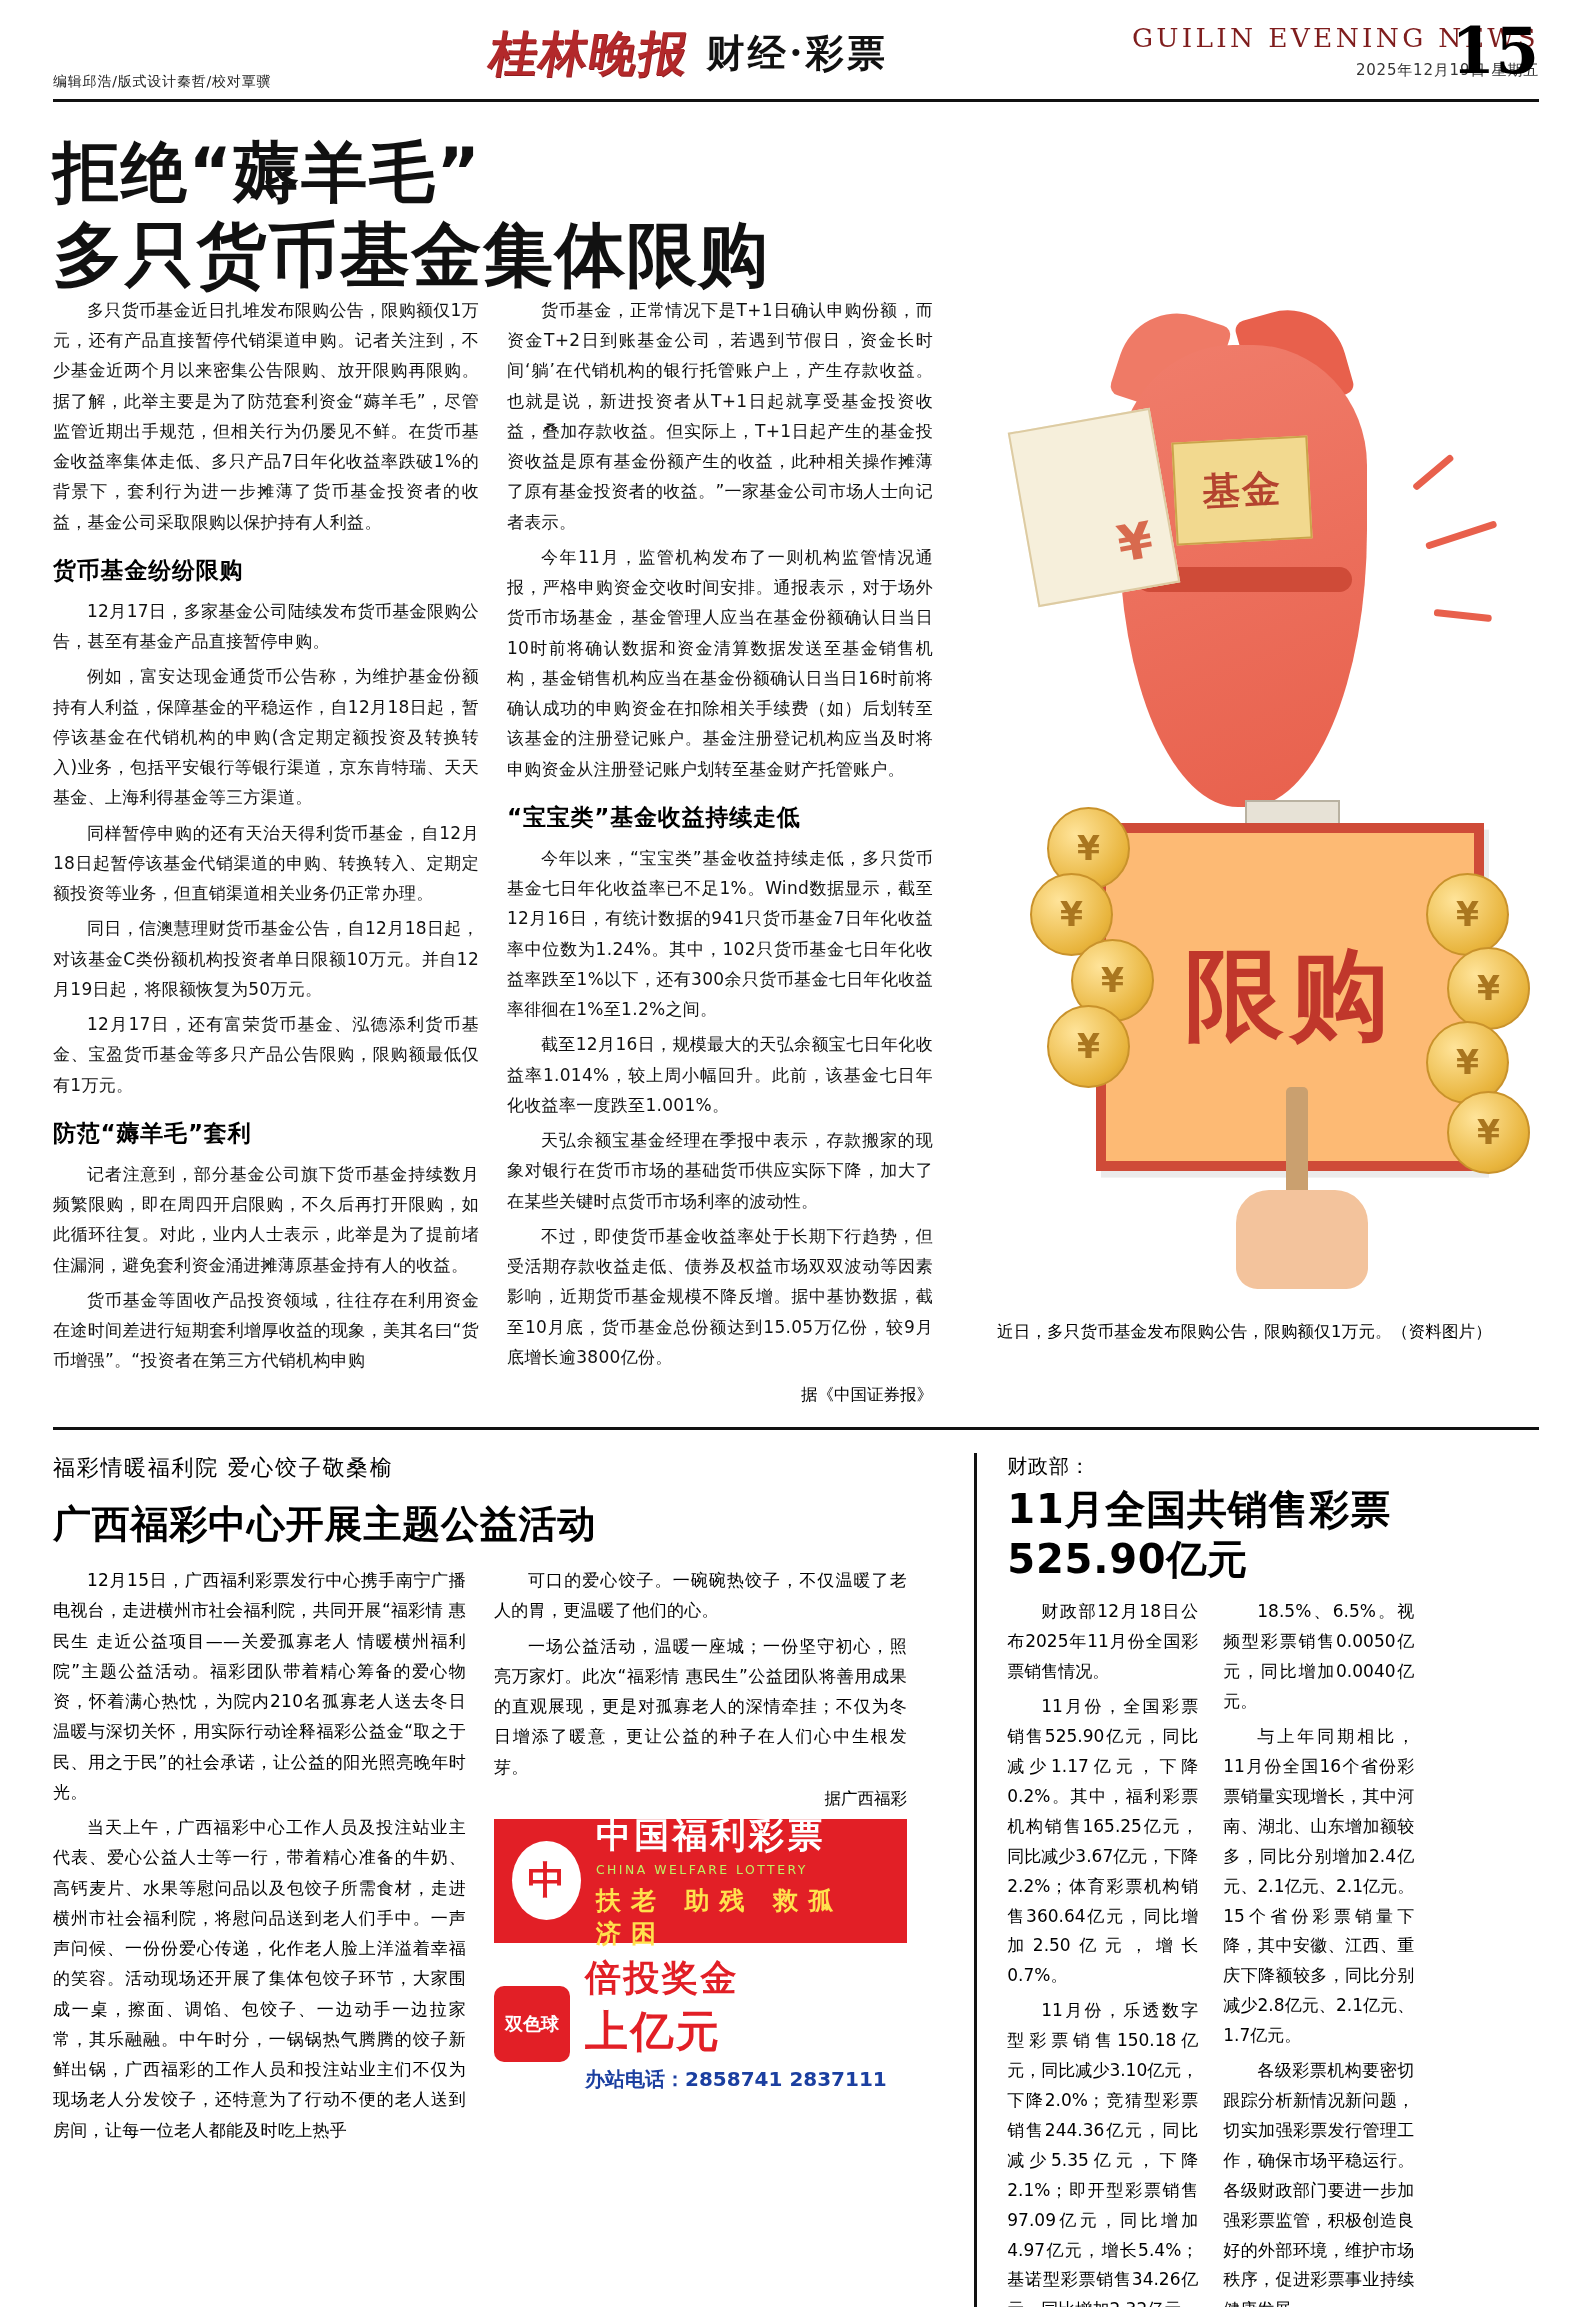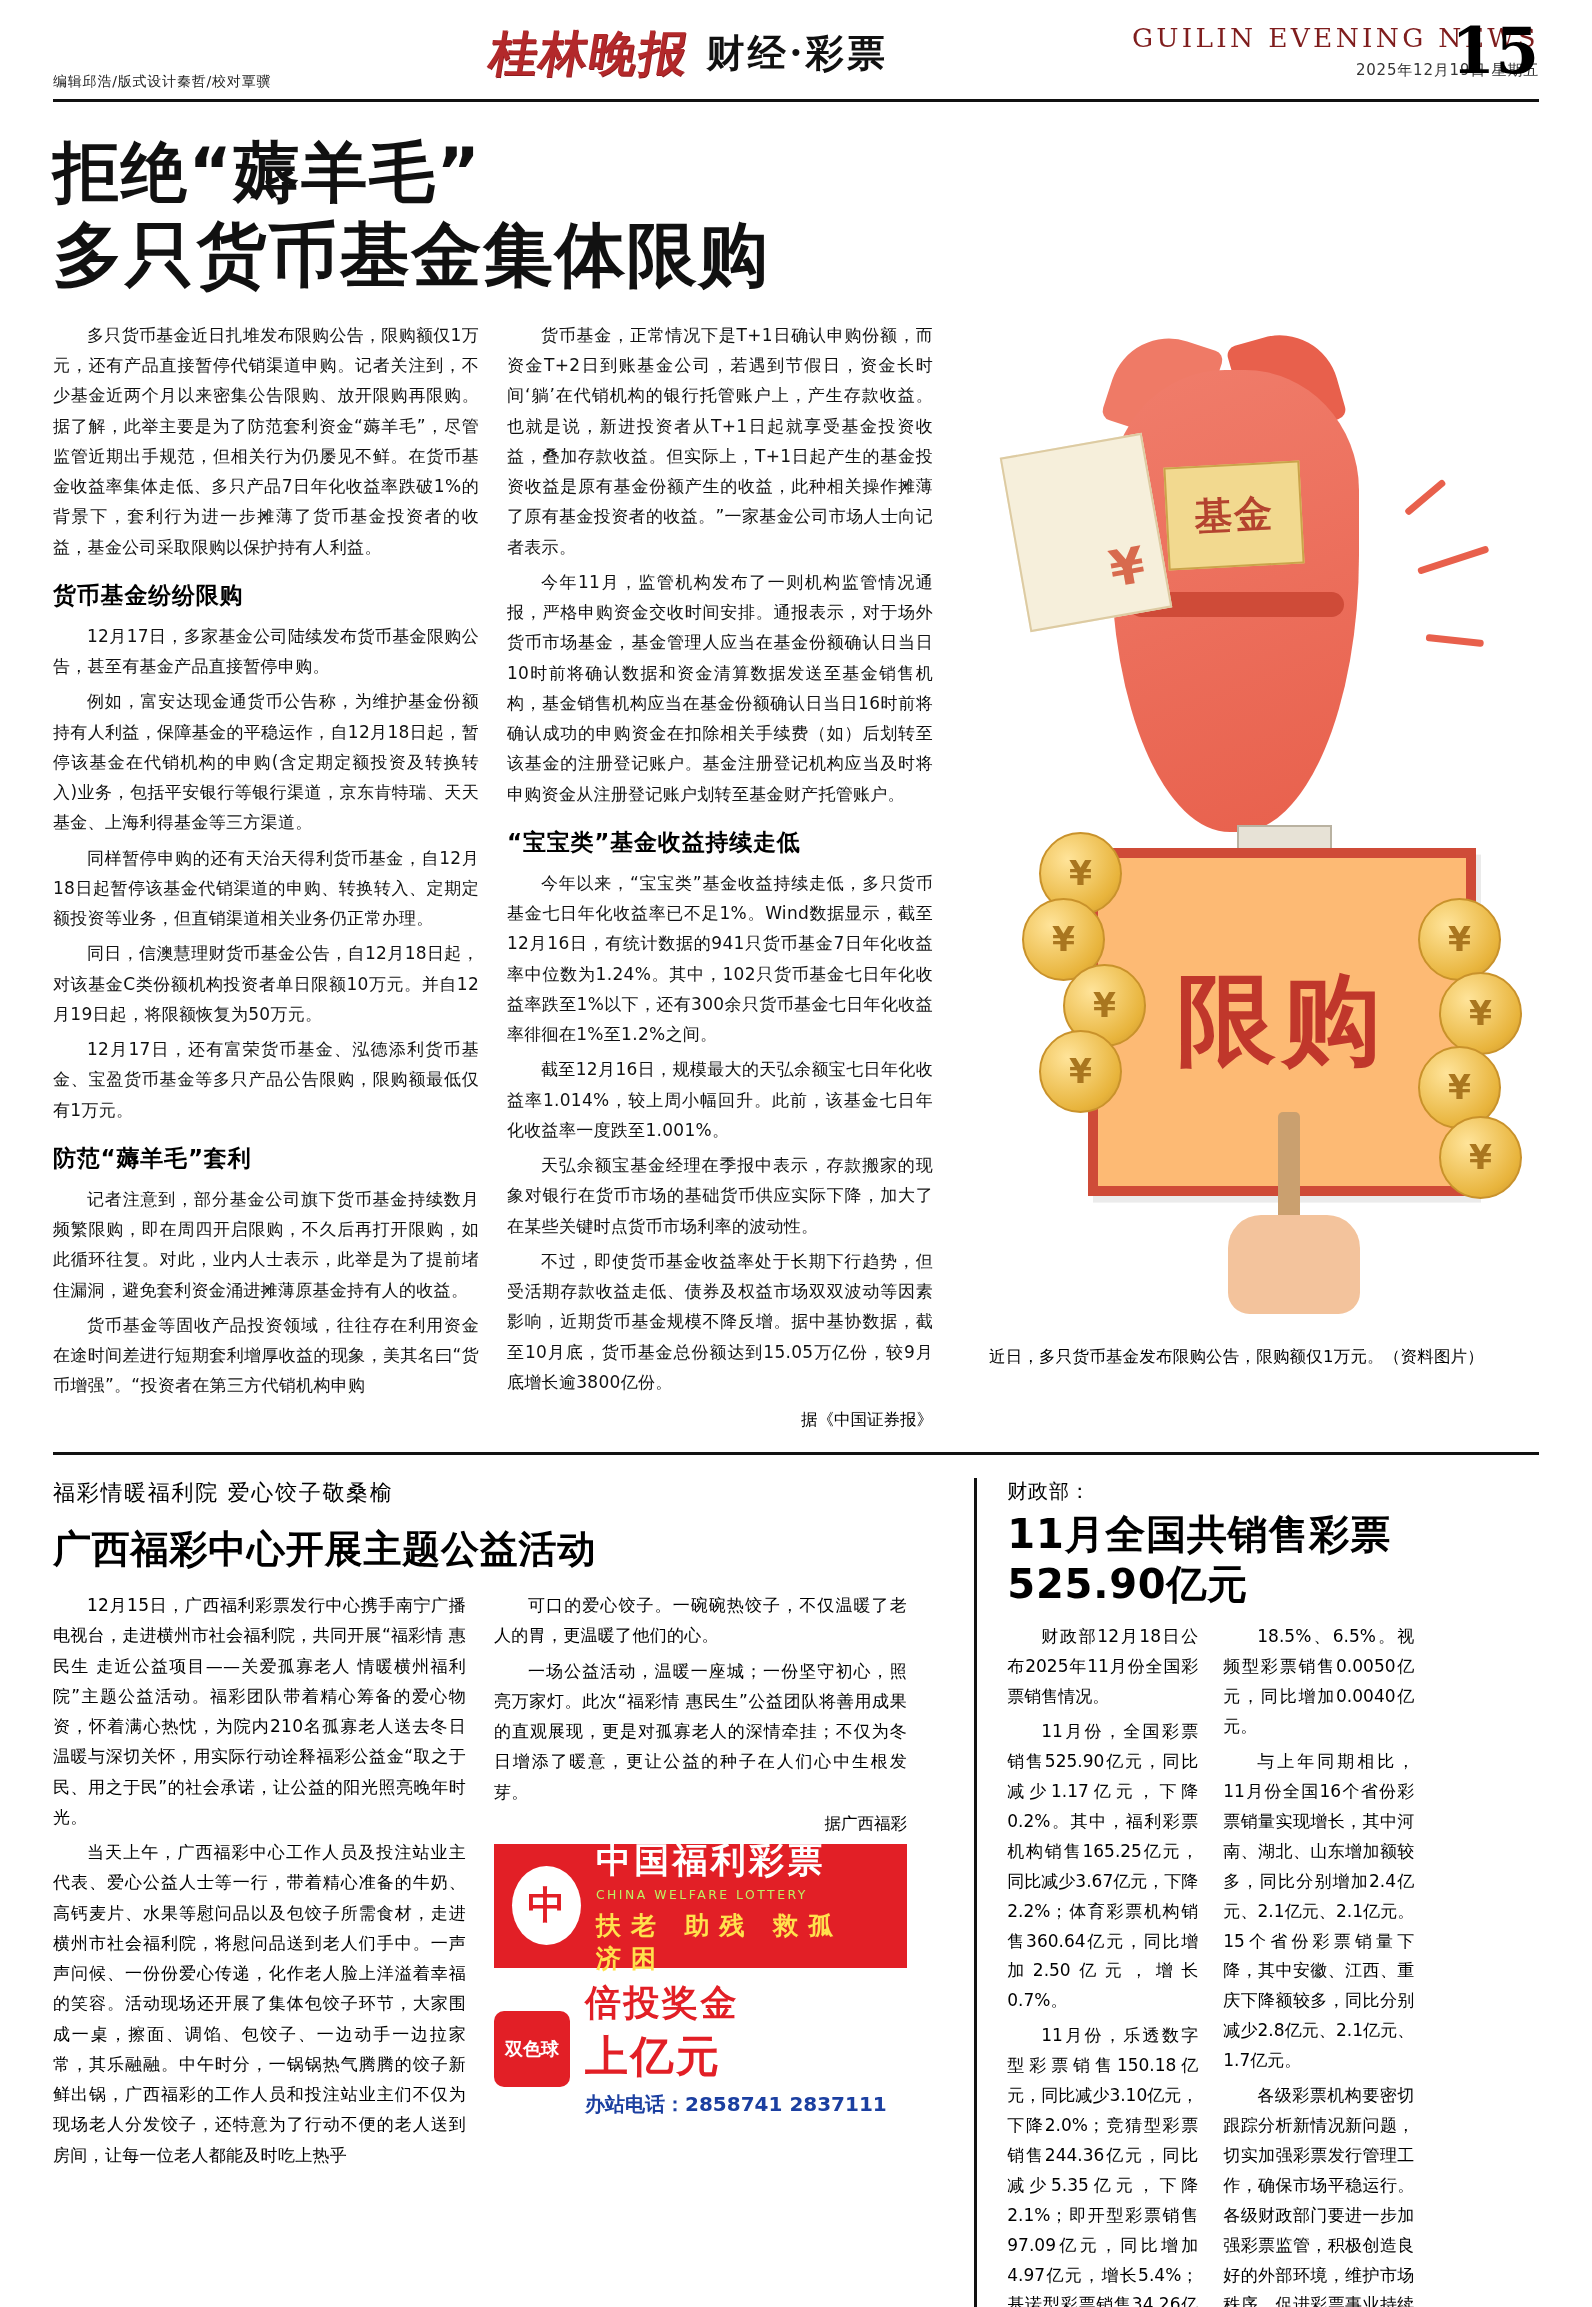--- a/index.html
+++ b/index.html
@@ -17,21 +17,21 @@
   .mh-date{font-size:15px;color:#333;margin-top:8.3px;letter-spacing:0.8px;}
   .mh-pageno{position:absolute;right:53px;top:23px;font-family:"DejaVu Serif","Liberation Serif",serif;font-size:63px;font-weight:bold;line-height:0.9;}
 
   
   .headline{margin-top:35px;}
   .headline .l1,.headline .l2{font-family:"DejaVu Sans","Liberation Sans",sans-serif;font-weight:bold;letter-spacing:1.7px;color:#111;}
   .headline .l1{font-size:66px;line-height:1.08;}
   .headline .l2{font-size:70px;line-height:1.12;margin-top:8.3px;}
 
   
-  .top-wrap{display:flex;margin-top:25px;gap:28px;}
+  .top-wrap{display:flex;gap:36px;}
   .cols{display:flex;gap:28px;width:908px;}
   .col{width:426px;}
   .col p{font-size:17px;line-height:1.78;text-align:justify;margin:0 0 5px 0;text-indent:2em;letter-spacing:0.3px;color:#111;}
   .subhead{font-size:23px;font-weight:bold;margin:18px 0 10px 0;letter-spacing:0.8px;}
   .src{text-align:right;font-size:16.5px;margin-top:11.6px;}
 
   
   .art{flex:1;position:relative;}
   .art-box{position:relative;width:100%;height:1015px;overflow:hidden;background:#fff;}
   .caption{font-size:16.5px;line-height:1.7;margin-top:8.3px;text-align:justify;letter-spacing:0.2px;}

